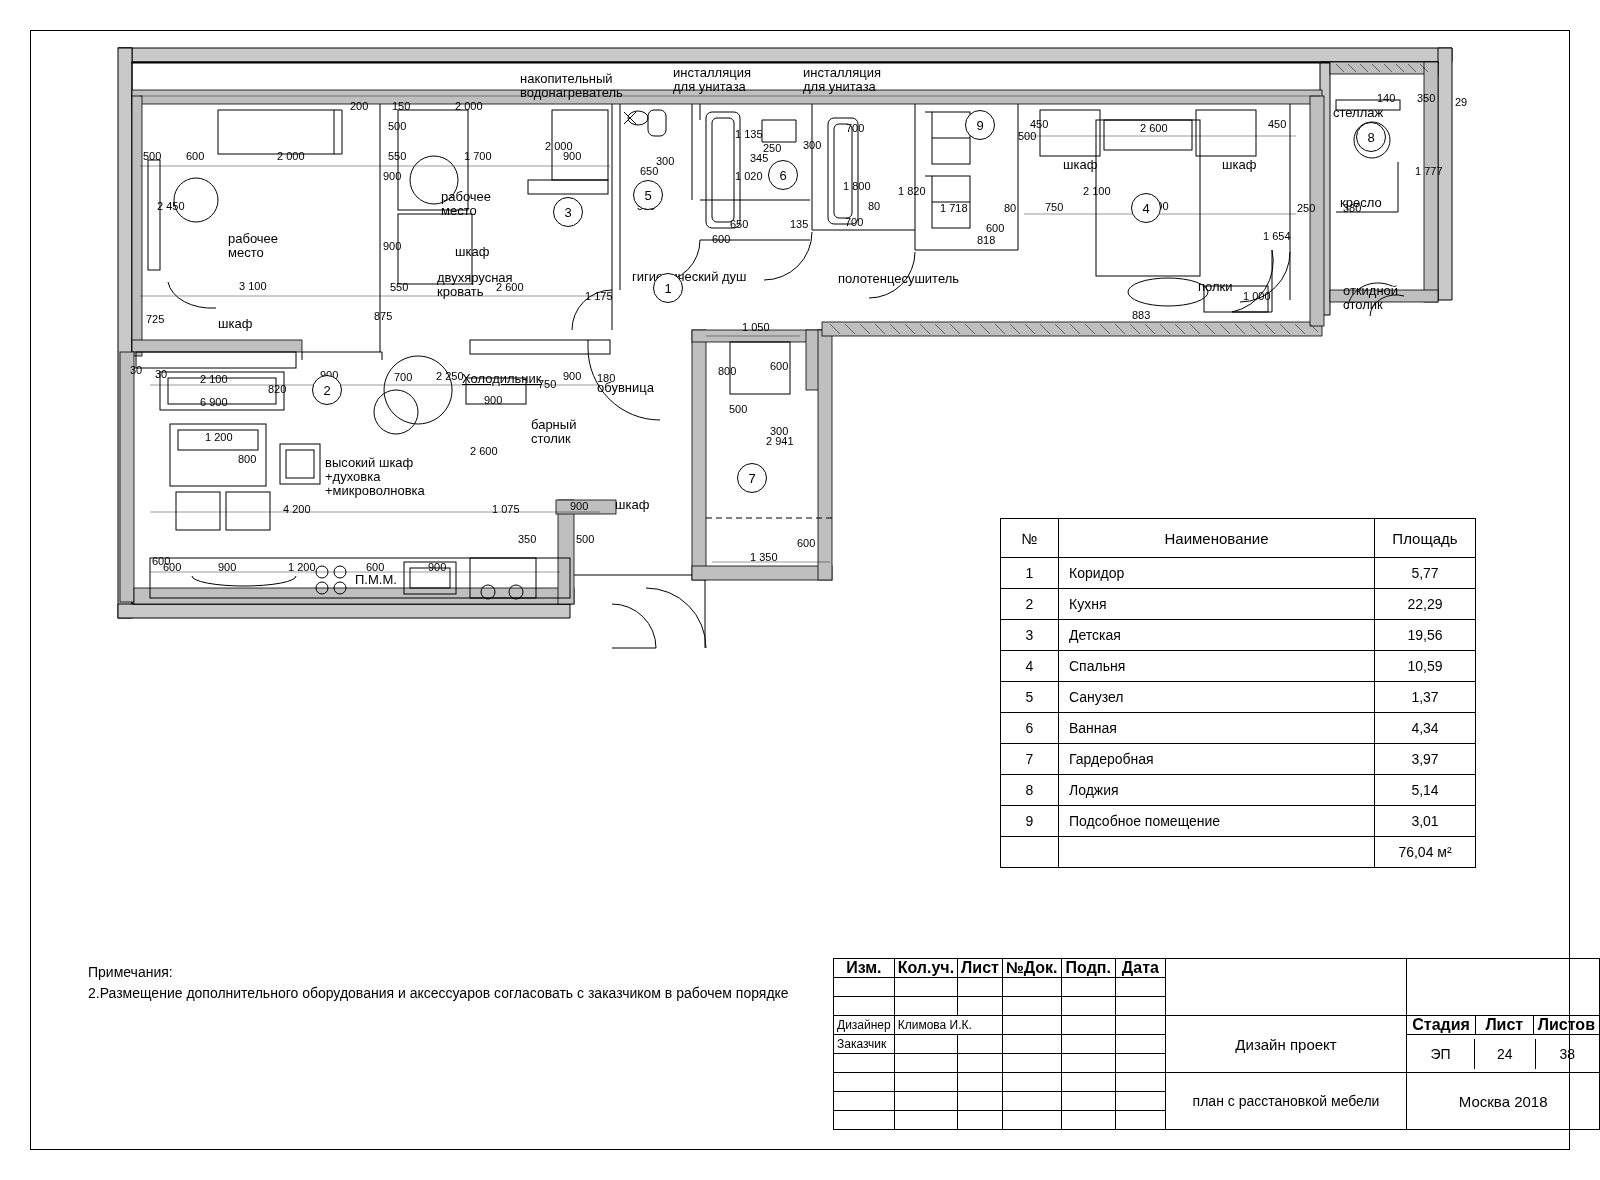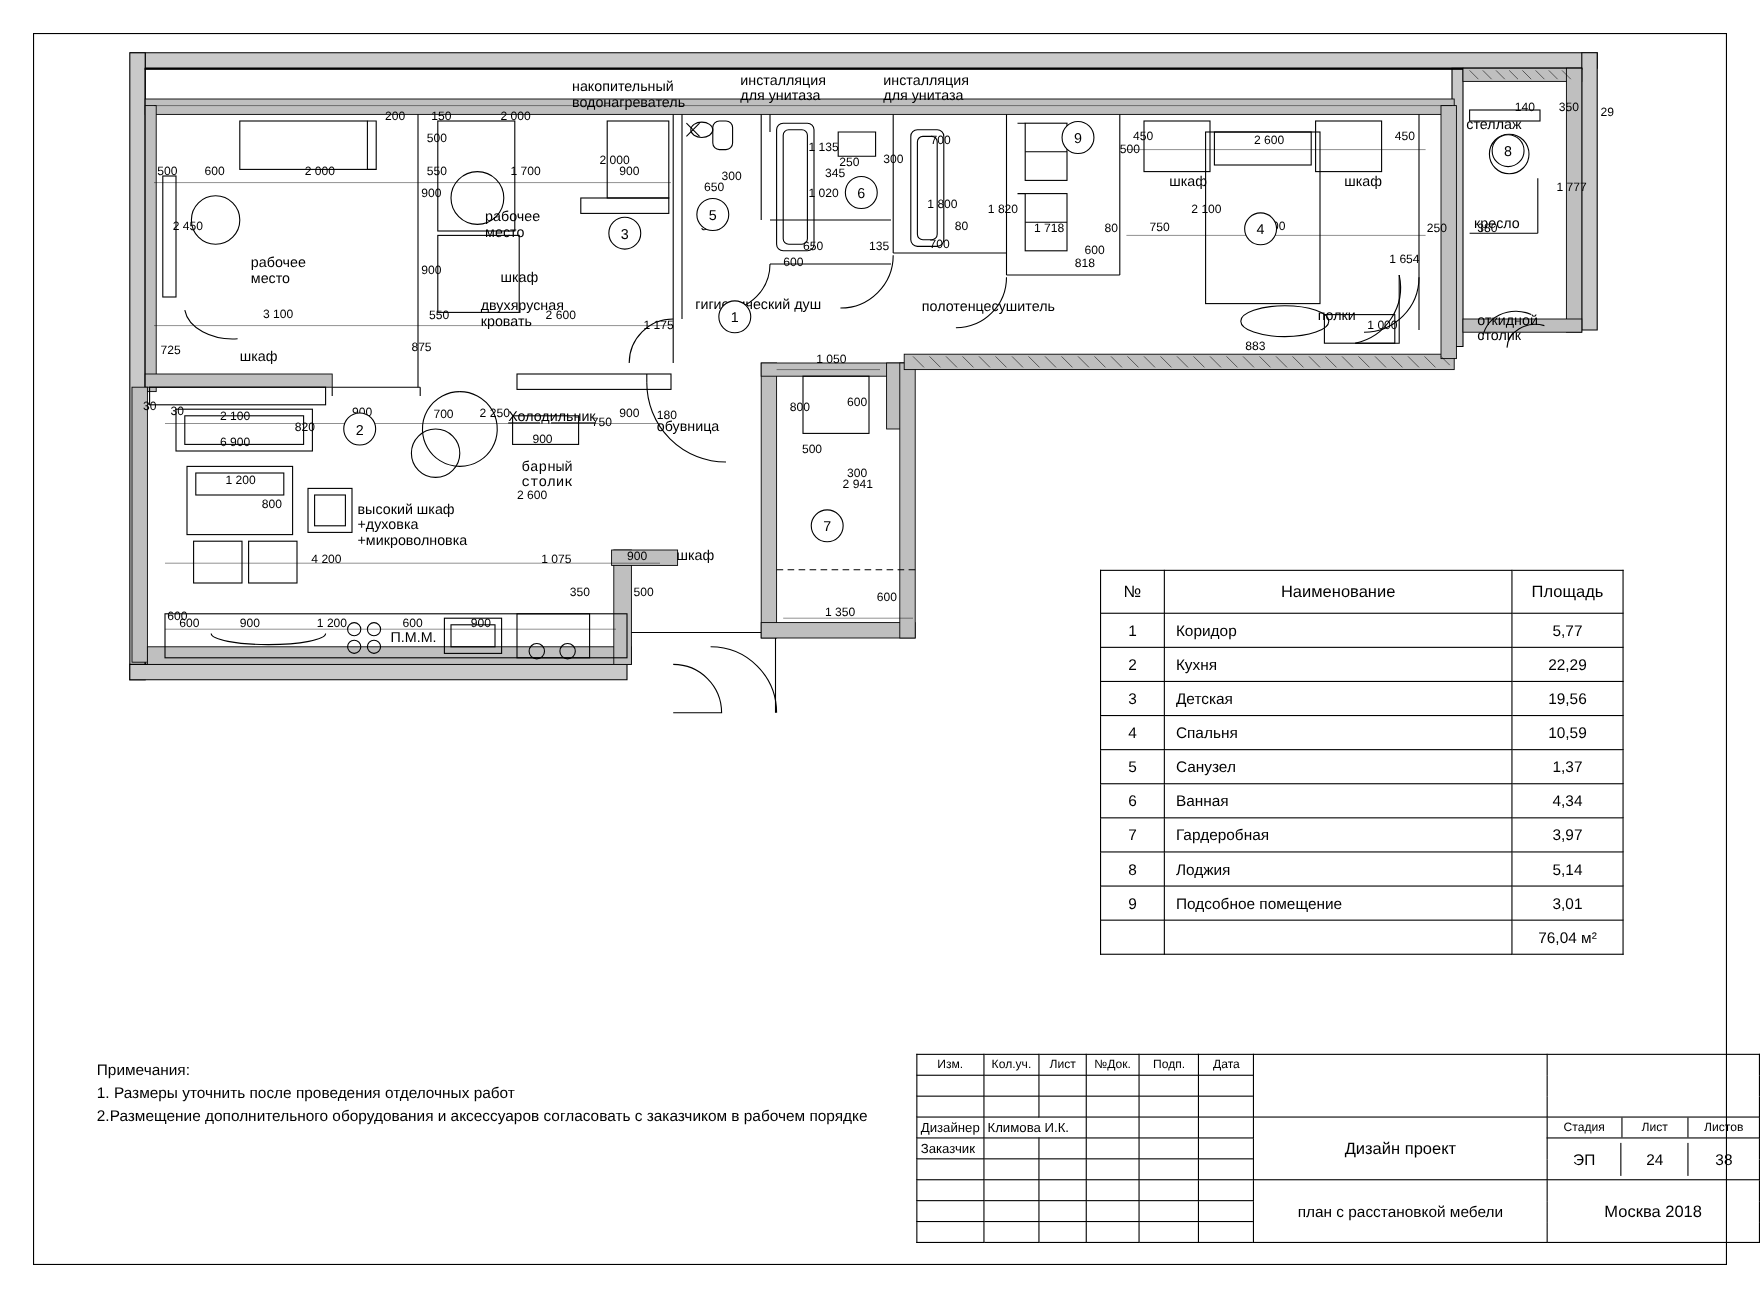--- a/index.html
+++ b/index.html
@@ -17,21 +17,21 @@
   .tbl .c2{width:305px;padding-left:10px;}
   .tbl .c3{width:100px;text-align:center;}
   .tbl .hd{font-size:15px;text-align:center;height:38px;}
   .tbl .hd.c2{text-align:center;padding-left:0;}
   .tbl .tot{text-align:center;}
   
   .notes{position:absolute;left:88px;top:962px;font-size:14px;line-height:21px;width:740px;}
   
   .stamp{position:absolute;left:833px;top:958px;border-collapse:collapse;font-size:12px;}
   .stamp td{border:1px solid #000;height:18px;padding:0 3px;}
-  .stamp .thead{text-align:center;font-size:11px;}
+  .stamp .thead{text-align:center;font-size:16px;font-weight:bold;}
   .stamp .big{font-size:15px;text-align:center;}
   .stamp .big2{font-size:14px;text-align:center;}
   svg{display:block;}
 </style>
 </head>
 <body>
 
 <div id="sheet">
 
   <div class="frame"></div>
@@ -365,21 +365,21 @@
       </div>
       <div class="lbl" style="left: 1198px; top: 280px;">
         <div>полки</div>
       </div>
       <div class="lbl" style="left: 597px; top: 381px;">
         <div>обувница</div>
       </div>
       <div class="lbl" style="left: 462px; top: 372px; text-decoration: underline;">
         <div>Холодильник</div>
       </div>
-      <div class="lbl" style="left: 474px; top: 418px; font-family: Liberation Mono, monospace;">
+      <div class="lbl" style="left: 531px; top: 418px;">
         <div>барный</div>
         <div>столик</div>
       </div>
       <div class="lbl" style="left: 325px; top: 456px;">
         <div>высокий шкаф</div>
         <div>+духовка</div>
         <div>+микроволновка</div>
       </div>
       <div class="lbl" style="left: 615px; top: 498px;">
         <div>шкаф</div>
@@ -456,21 +456,20 @@
         <tr>
           <td class="c1"></td>
           <td class="c2"></td>
           <td class="c3 tot">76,04 м²</td>
         </tr>
       </tbody>
   </table>
 
   <div class="notes">
     <div>Примечания:</div>
-    <div>1. Размеры уточнить после проведения отделочных работ</div>
     <div>2.Размещение дополнительного оборудования и аксессуаров согласовать с заказчиком в рабочем порядке</div>
   </div>
 
   <table class="stamp">
     <tbody>
       <tr>
         <td class="thead" style="width:32px">Изм.</td>
         <td class="thead" style="width:44px">Кол.уч.</td>
         <td class="thead" style="width:36px">Лист</td>
         <td class="thead" style="width:42px">№Док.</td>

